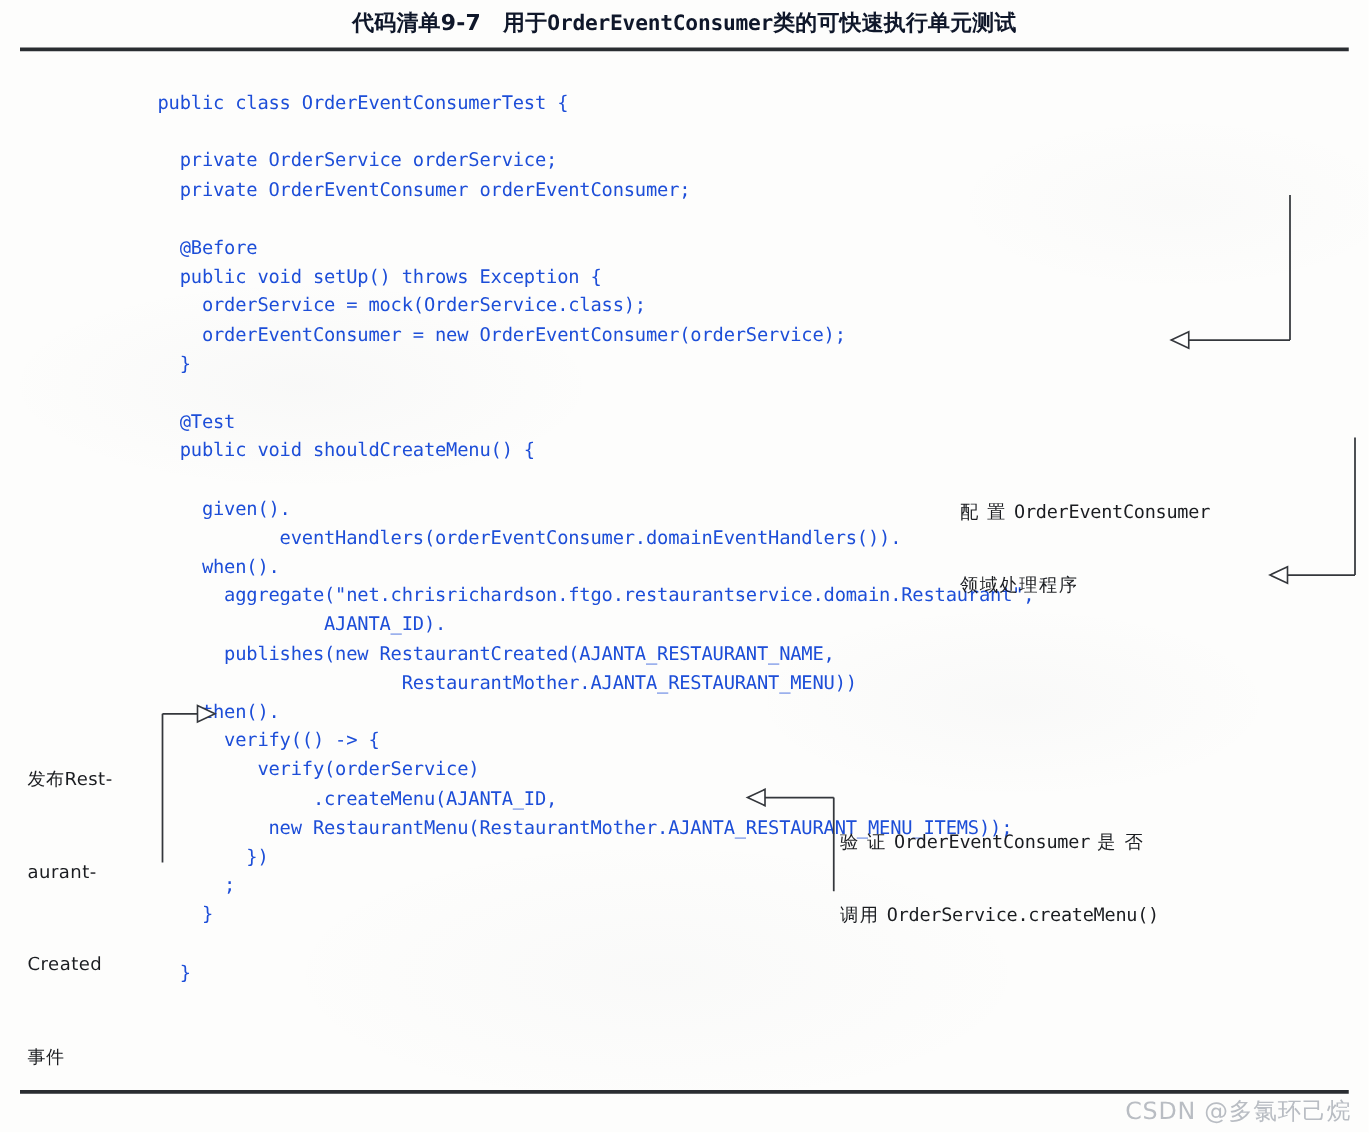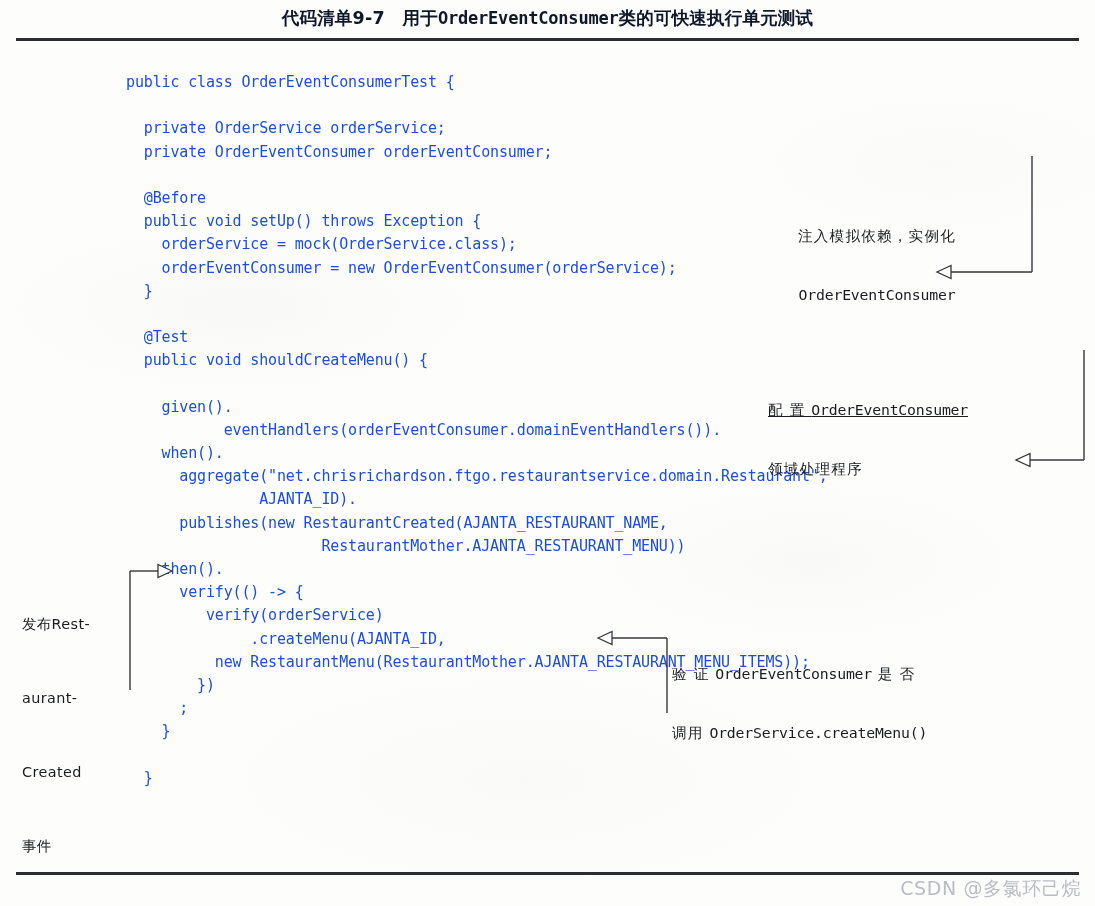--- a/index.html
+++ b/index.html
@@ -97,21 +97,21 @@
   }
   .anno .mono {
     font-family: "DejaVu Sans Mono", monospace;
     font-size: 14.8px;
     letter-spacing: -0.2px;
   }
   .anno-line { display: block; line-height: 23px; }
 
   #anno-1 { left: 762px; top: 188px; text-align: center; width: 230px; }
   #anno-2 { left: 768px; top: 362px; width: 300px; }
-  #anno-2 .l1 { display: block; line-height: 23px; text-decoration: underline; }
+  #anno-2 .l1 { display: block; line-height: 23px; }
   #anno-2 .l2 { display: block; line-height: 23px; }
   #anno-3 {
     left: 22px; top: 562px;
     font-family: "DejaVu Sans", sans-serif;
     font-size: 14.4px;
     line-height: 25.5px;
     letter-spacing: 0.4px;
   }
   #anno-4 { left: 672px; top: 626px; width: 400px; }
   #anno-4 .l1, #anno-4 .l2 { display: block; line-height: 23px; }
@@ -143,24 +143,20 @@
 
   <div id="paper-noise"></div>
 
   <div id="caption"><span>代码清单9-7</span><span>　</span><span>用于</span><span class="mono-in-caption">OrderEventConsumer</span><span>类的可快速执行单元测试</span></div>
 
   <div class="rule" id="rule-top"></div>
   <div class="rule" id="rule-bottom"></div>
 
   <pre id="code"><span class="ln">public class OrderEventConsumerTest {</span><span class="ln blank">&nbsp;</span><span class="ln">  private OrderService orderService;</span><span class="ln">  private OrderEventConsumer orderEventConsumer;</span><span class="ln blank">&nbsp;</span><span class="ln">  @Before</span><span class="ln">  public void setUp() throws Exception {</span><span class="ln">    orderService = mock(OrderService.class);</span><span class="ln">    orderEventConsumer = new OrderEventConsumer(orderService);</span><span class="ln">  }</span><span class="ln blank">&nbsp;</span><span class="ln">  @Test</span><span class="ln">  public void shouldCreateMenu() {</span><span class="ln blank">&nbsp;</span><span class="ln">    given().</span><span class="ln">           eventHandlers(orderEventConsumer.domainEventHandlers()).</span><span class="ln">    when().</span><span class="ln">      aggregate("net.chrisrichardson.ftgo.restaurantservice.domain.Restaurant",</span><span class="ln">               AJANTA_ID).</span><span class="ln">      publishes(new RestaurantCreated(AJANTA_RESTAURANT_NAME,</span><span class="ln">                      RestaurantMother.AJANTA_RESTAURANT_MENU))</span><span class="ln">    then().</span><span class="ln">      verify(() -&gt; {</span><span class="ln">         verify(orderService)</span><span class="ln">              .createMenu(AJANTA_ID,</span><span class="ln">          new RestaurantMenu(RestaurantMother.AJANTA_RESTAURANT_MENU_ITEMS));</span><span class="ln">        })</span><span class="ln">      ;</span><span class="ln">    }</span><span class="ln blank">&nbsp;</span><span class="ln">  }</span></pre>
 
-  <div class="anno" id="anno-1">
-    <span class="anno-line cn">注入模拟依赖，实例化</span>
-    <span class="anno-line mono">OrderEventConsumer</span>
-  </div>
 
   <div class="anno" id="anno-2">
     <span class="l1"><span class="cn">配 置 </span><span class="mono">OrderEventConsumer</span></span>
     <span class="l2 cn">领域处理程序</span>
   </div>
 
   <div class="anno" id="anno-3">
     <span class="anno-line">发布Rest-</span>
     <span class="anno-line">aurant-</span>
     <span class="anno-line">Created</span>

